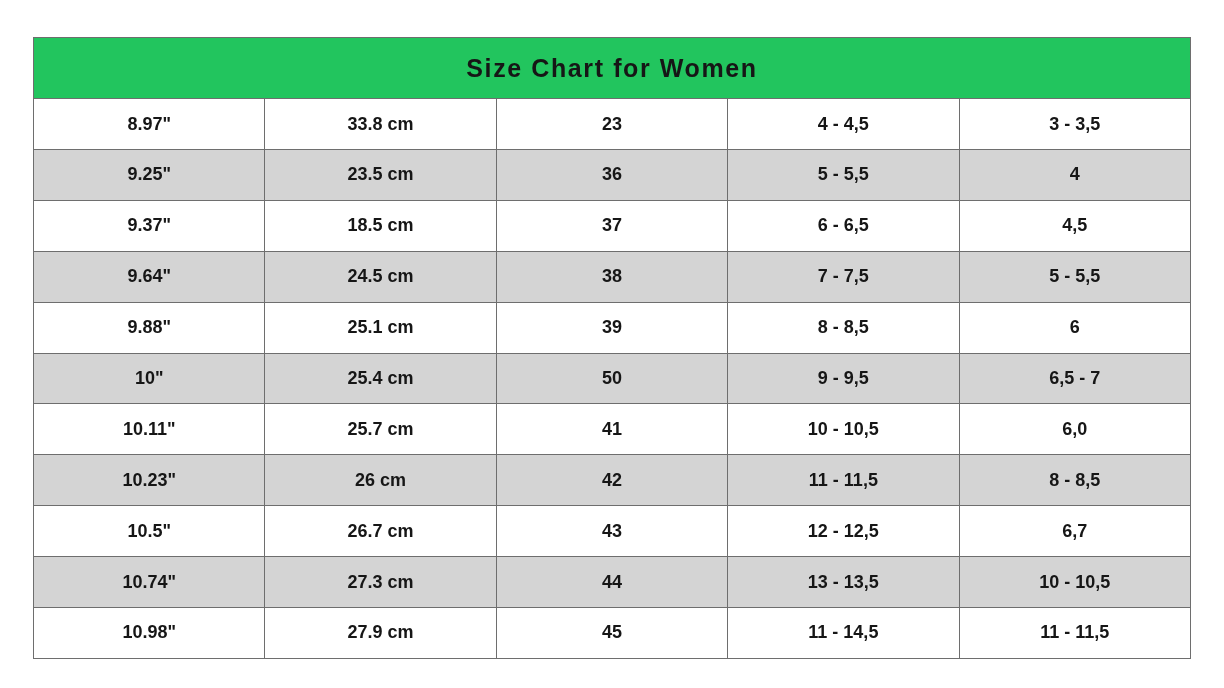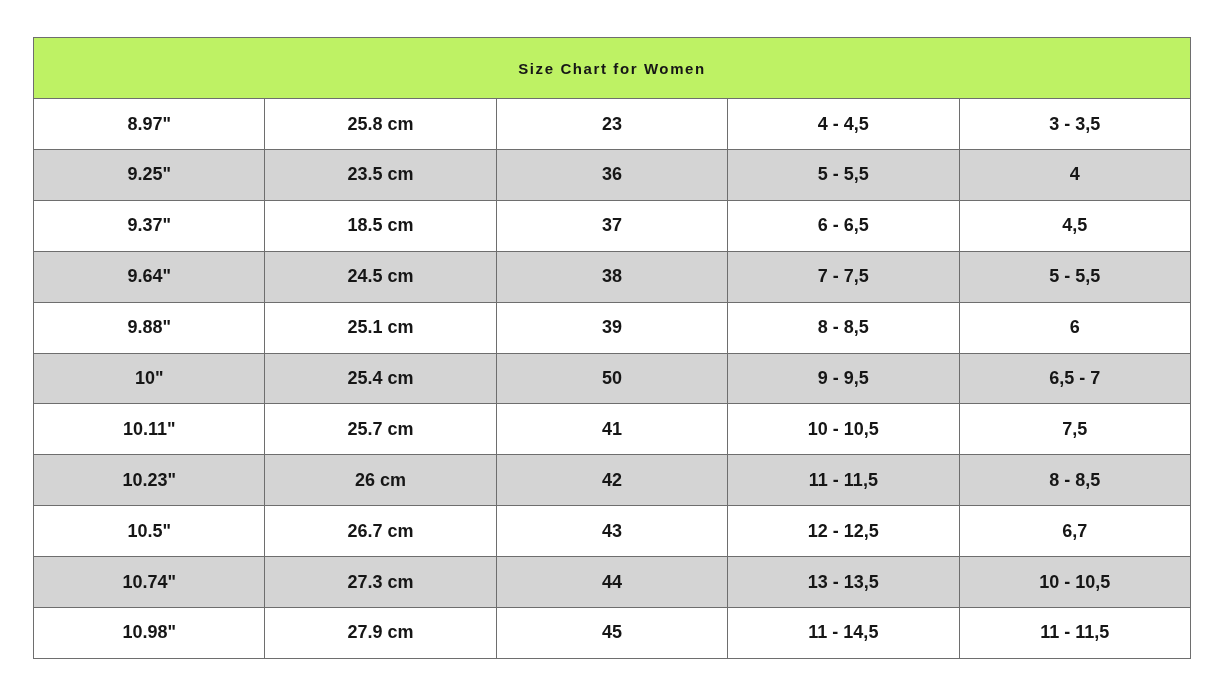--- a/index.html
+++ b/index.html
@@ -38,23 +38,23 @@
   table.size-chart td,
   table.size-chart th {
     border: 1px solid #6e6e6e;
     text-align: center;
     vertical-align: middle;
     font-weight: bold;
     padding: 0;
   }
   .title-cell {
     height: 56px;
-    font-size: 15px;
+    font-size: 25px;
     letter-spacing: 1.6px;
-    background: #bef264;
+    background: #22c55e;
     color: #161616;
   }
   .head-cell {
     height: 47px;
     font-size: 19px;
     background: #ffffff;
     color: #161616;
   }
   .data-cell {
     height: 46.5px;
@@ -74,21 +74,21 @@
 <div class="page">
   <div class="chart-wrap">
     <table class="size-chart">
       <tbody>
         <tr>
           <td class="title-cell" colspan="5">Size Chart for Women</td>
         </tr>
 
         <tr class="row-odd">
           <td class="data-cell">8.97"</td>
-          <td class="data-cell">25.8 cm</td>
+          <td class="data-cell">33.8 cm</td>
           <td class="data-cell">23</td>
           <td class="data-cell">4 - 4,5</td>
           <td class="data-cell">3 - 3,5</td>
         </tr>
         <tr class="row-even">
           <td class="data-cell">9.25"</td>
           <td class="data-cell">23.5 cm</td>
           <td class="data-cell">36</td>
           <td class="data-cell">5 - 5,5</td>
           <td class="data-cell">4</td>
@@ -119,21 +119,21 @@
           <td class="data-cell">25.4 cm</td>
           <td class="data-cell">50</td>
           <td class="data-cell">9 - 9,5</td>
           <td class="data-cell">6,5 - 7</td>
         </tr>
         <tr class="row-odd">
           <td class="data-cell">10.11"</td>
           <td class="data-cell">25.7 cm</td>
           <td class="data-cell">41</td>
           <td class="data-cell">10 - 10,5</td>
-          <td class="data-cell">7,5</td>
+          <td class="data-cell">6,0</td>
         </tr>
         <tr class="row-even">
           <td class="data-cell">10.23"</td>
           <td class="data-cell">26 cm</td>
           <td class="data-cell">42</td>
           <td class="data-cell">11 - 11,5</td>
           <td class="data-cell">8 - 8,5</td>
         </tr>
         <tr class="row-odd">
           <td class="data-cell">10.5"</td>

